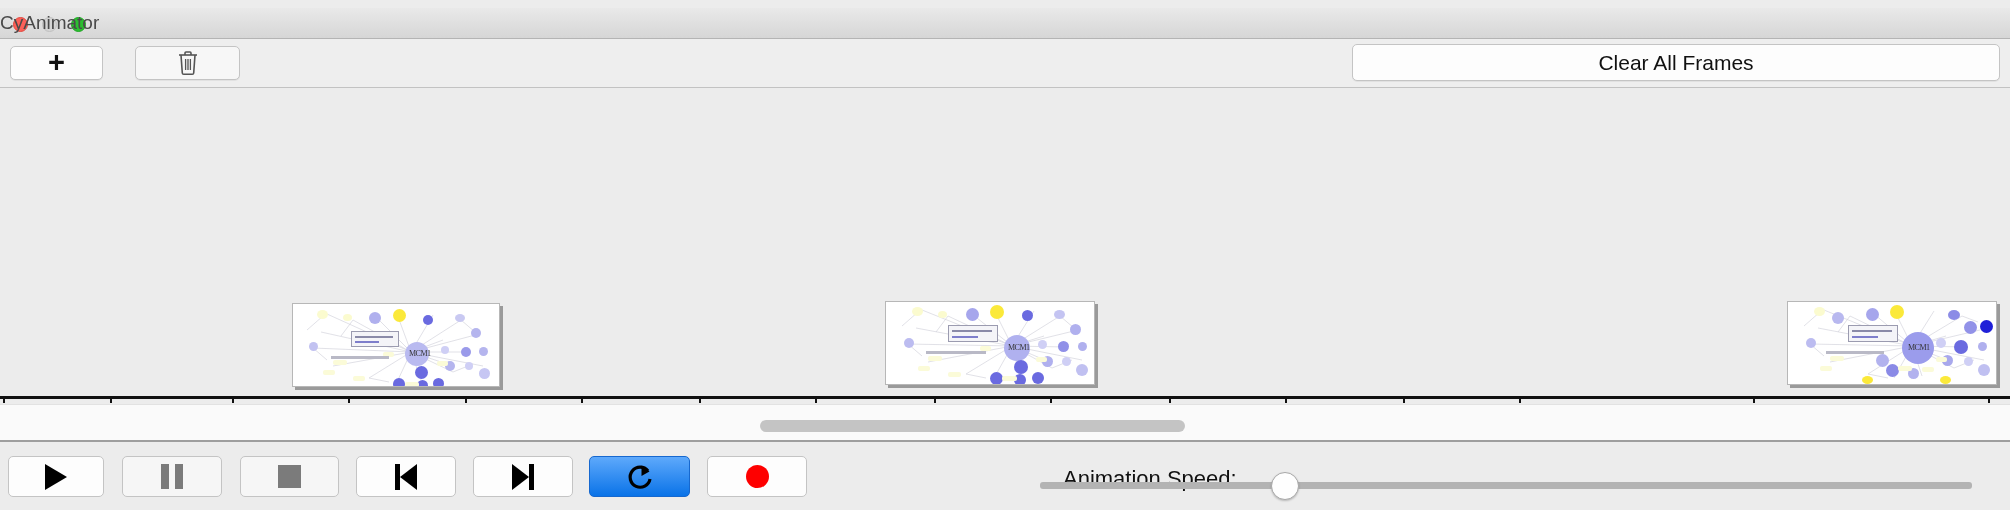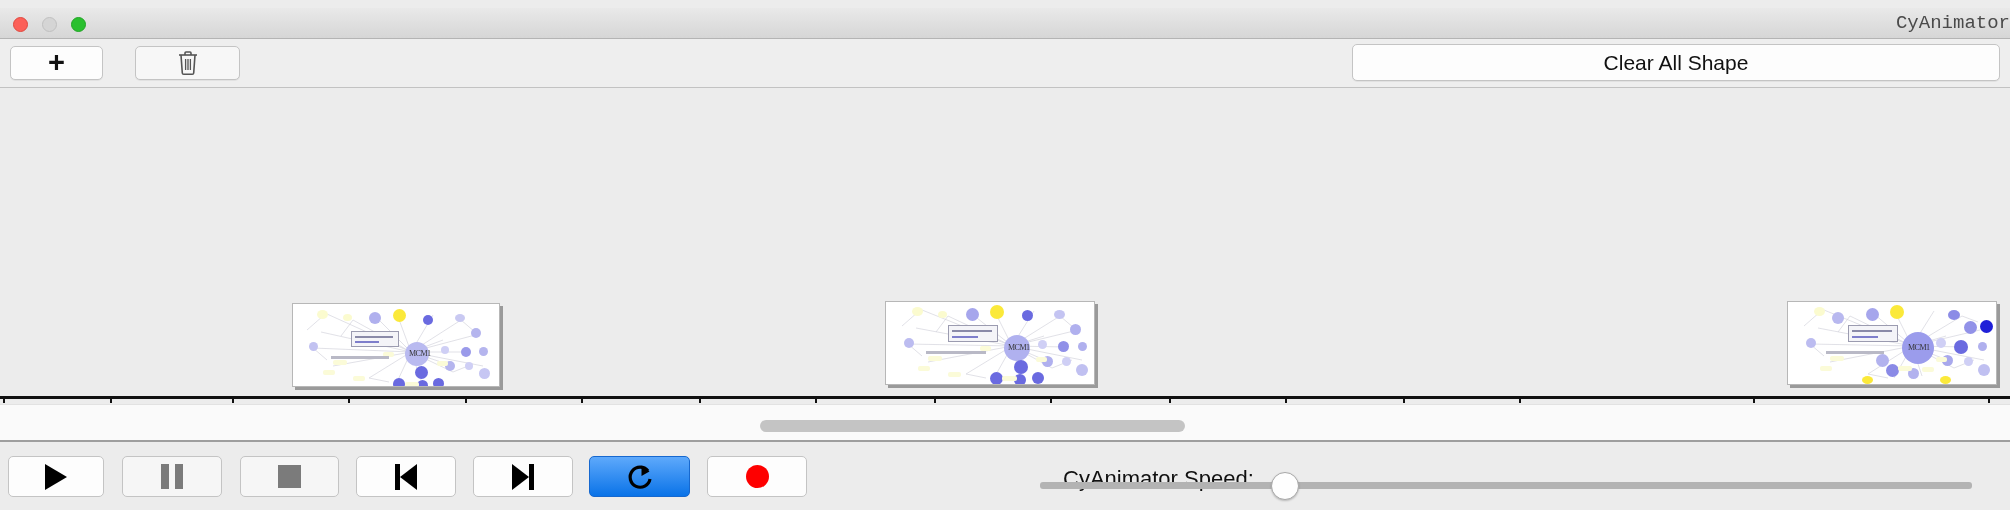--- a/index.html
+++ b/index.html
@@ -36,21 +36,21 @@
     position: absolute; left: 0; top: 8px; width: 2010px; height: 31px;
     background: linear-gradient(to bottom, #e9e9e9 0%, #d6d6d6 100%);
     border-bottom: 1px solid #b4b4b4;
   }
   .traffic { position: absolute; top: 9px; width: 15px; height: 15px; border-radius: 50%; }
   .traffic.close  { left: 13px;  background: #fc6058; border: 1px solid #e0483e; }
   .traffic.min    { left: 42px;  background: #d5d5d5; border: 1px solid #c0c0c0; }
   .traffic.max    { left: 71px;  background: #2ac02f; border: 1px solid #21a525; }
   .title-text {
     position: absolute; left: 0; right: 0; top: 4px;
-    text-align: right; font-size: 19px; color: #4a4a4a; font-family: Liberation Mono, monospace;
+    text-align: left; font-size: 19px; color: #4a4a4a;
   }
 
   
   .toolbar {
     position: absolute; left: 0; top: 39px; width: 2010px; height: 49px;
     background: #eeeeee; border-bottom: 1px solid #c2c2c2;
   }
   .btn {
     position: absolute;
     background: #fdfdfd;
@@ -199,21 +199,21 @@
     <div class="btn btn-del soft">
       <svg width="22" height="26" viewBox="0 0 22 26">
         <path d="M2,5 H20" stroke="#555" stroke-width="1.6" fill="none"></path>
         <path d="M8,5 V3 a1,1 0 0 1 1,-1 h4 a1,1 0 0 1 1,1 V5" stroke="#555" stroke-width="1.6" fill="none"></path>
         <path d="M4,5 L5.3,23 a1.4,1.4 0 0 0 1.4,1.3 h8.6 a1.4,1.4 0 0 0 1.4,-1.3 L18,5" stroke="#555" stroke-width="1.6" fill="none"></path>
         <path d="M8.6,9 V20 M11,9 V20 M13.4,9 V20" stroke="#555" stroke-width="1.3" fill="none"></path>
       </svg>
     </div>
 
     <div class="btn btn-clear">
-      <span>Clear All Shape</span>
+      <span>Clear All Frames</span>
     </div>
   </div>
 
   <div class="timeline">
 
     <div class="thumb" style="left:292px;top:214px;width:208px;height:84px;">
       <div class="thumb-canvas">
         <svg width="208" height="84" viewBox="0 0 208 84">
           <g stroke="#d4d4dc" stroke-width="0.7" fill="none">
             <path d="M118,48 L34,10"></path>
@@ -468,19 +468,19 @@
       <svg width="30" height="30" viewBox="0 0 30 30">
         <path d="M23,9 A10,10 0 1 0 25,17" stroke="#000" stroke-width="3.2" fill="none" stroke-linecap="butt"></path>
         <path d="M16.5,3.5 L24.5,9.5 L16.5,14" fill="#000"></path>
       </svg>
     </div>
 
     <div class="cbtn" style="left:707px;width:100px;">
       <span class="g-record"></span>
     </div>
 
-    <div class="speed-label">CyAnimator Speed:</div>
+    <div class="speed-label">Animation Speed:</div>
 
     <div class="slider-track" style="left:1040px;width:932px;"></div>
     <div class="slider-knob" style="left:1271px;"></div>
   </div>
 
 </div>
 
 </body></html>

